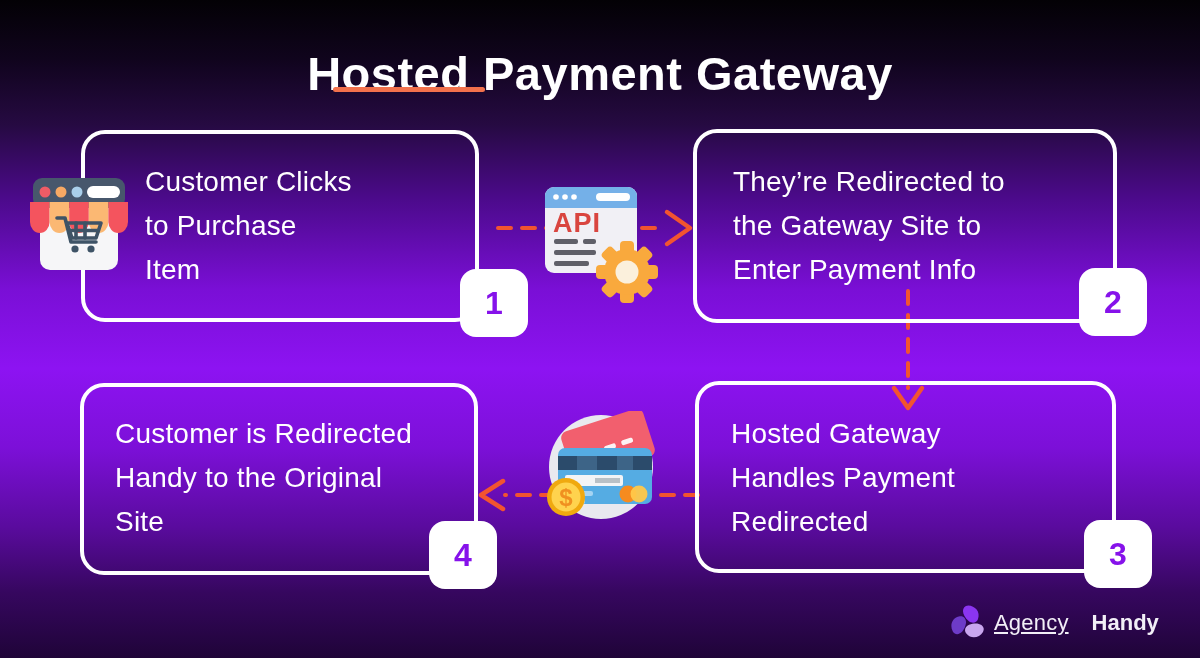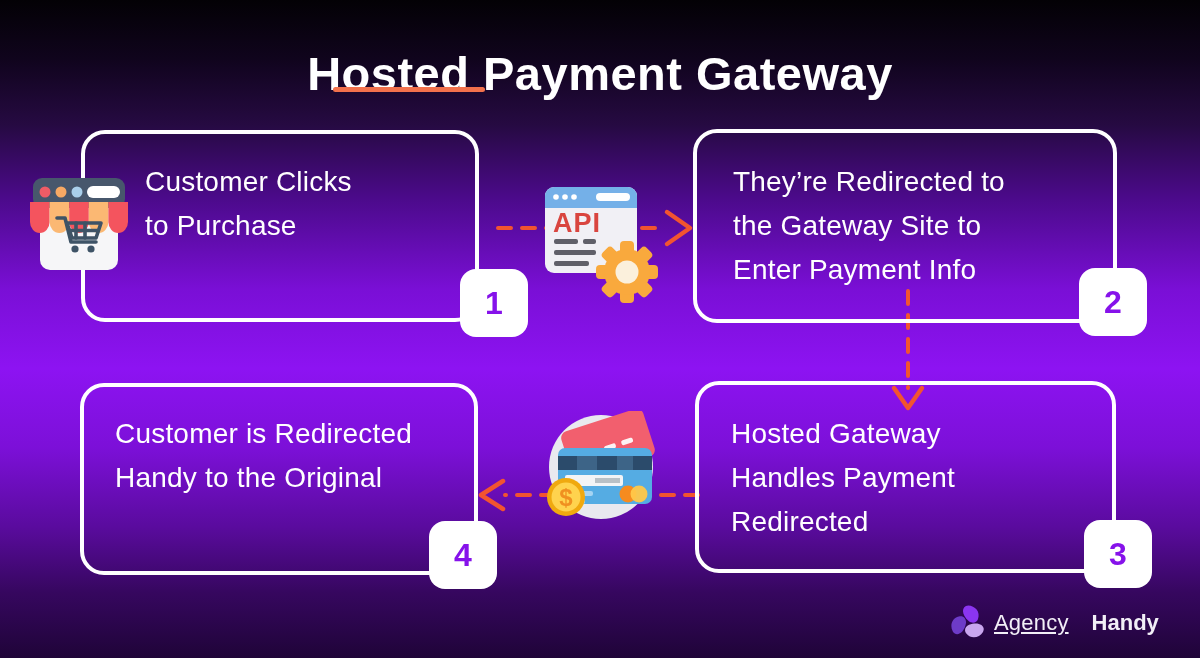--- a/index.html
+++ b/index.html
@@ -59,20 +59,21 @@
 
   <svg class="abs" style="left:470px;top:478px" width="230" height="36">
     <line x1="228" y1="17" x2="35" y2="17" stroke="#F25430" stroke-width="4" stroke-dasharray="13 11" stroke-linecap="round"></line>
     <polyline points="33,3 11,17 33,31" fill="none" stroke="#F25430" stroke-width="4.5" stroke-linecap="round" stroke-linejoin="round"></polyline>
   </svg>
 
   <div class="card" style="left:81px;top:130px;width:398px;height:192px"></div>
   <div class="card-text" style="left:145px;top:160px">
     <div>Customer Clicks</div>
     <div>to Purchase</div>
+    <div>Item</div>
   </div>
   <div class="badge" style="left:460px;top:269px;color:#8612EA">
     <span>1</span>
   </div>
 
   <div class="card" style="left:693px;top:129px;width:424px;height:194px"></div>
   <div class="card-text" style="left:733px;top:160px">
     <div>They’re Redirected to</div>
     <div>the Gateway Site to</div>
     <div>Enter Payment Info</div>
@@ -88,20 +89,21 @@
     <div>Redirected</div>
   </div>
   <div class="badge" style="left:1084px;top:520px;color:#8612EA">
     <span>3</span>
   </div>
 
   <div class="card" style="left:80px;top:383px;width:398px;height:192px"></div>
   <div class="card-text" style="left:115px;top:412px">
     <div>Customer is Redirected</div>
     <div>Handy to the Original</div>
+    <div>Site</div>
   </div>
   <div class="badge" style="left:429px;top:521px;color:#8612EA">
     <span>4</span>
   </div>
 
   <svg class="abs" style="left:30px;top:176px" width="98" height="96" viewBox="0 0 98 96">
     <path d="M10 28 h78 v56 a10 10 0 0 1 -10 10 h-58 a10 10 0 0 1 -10 -10 z" fill="#F6F6F8"></path>
     <rect x="3" y="2" width="92" height="30" rx="9" fill="#47576C"></rect>
     <circle cx="15" cy="16" r="5.5" fill="#EF5C66"></circle>
     <circle cx="31" cy="16" r="5.5" fill="#F7A964"></circle>

